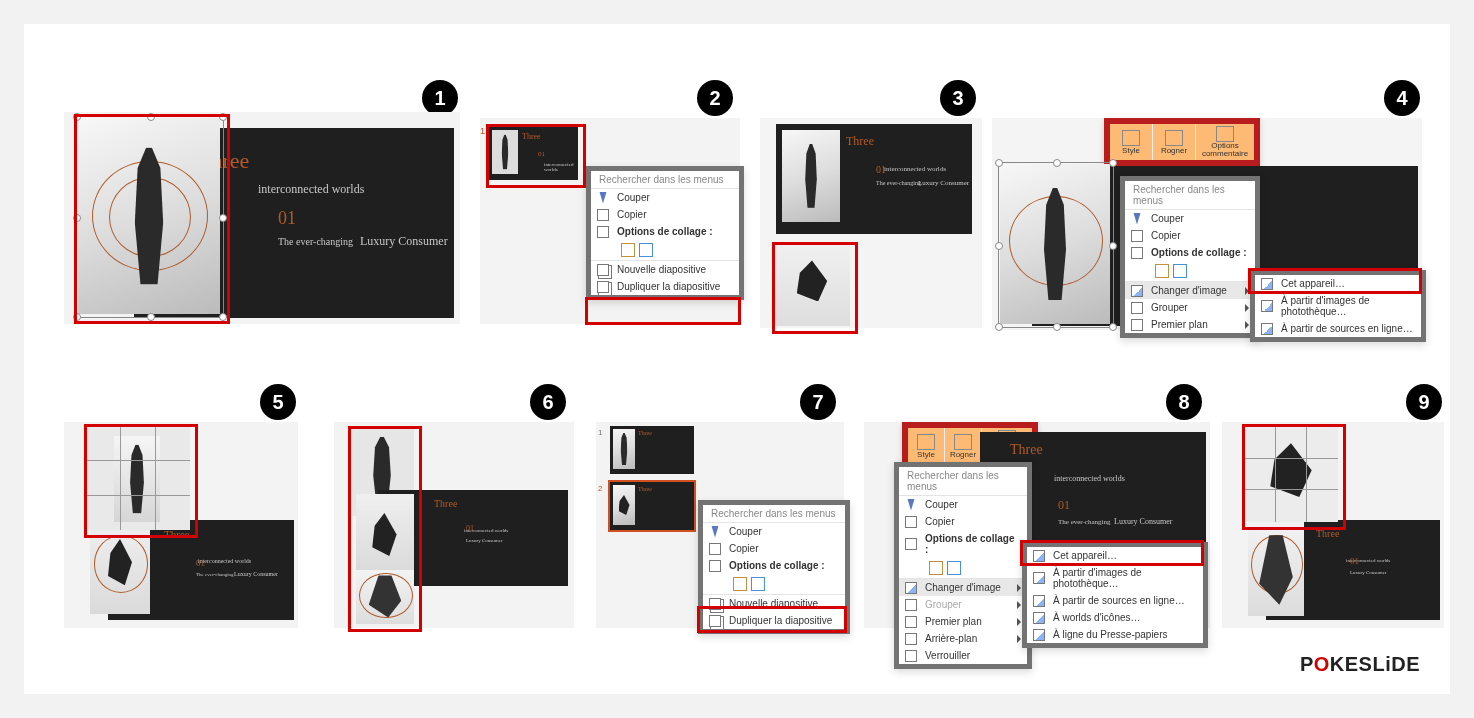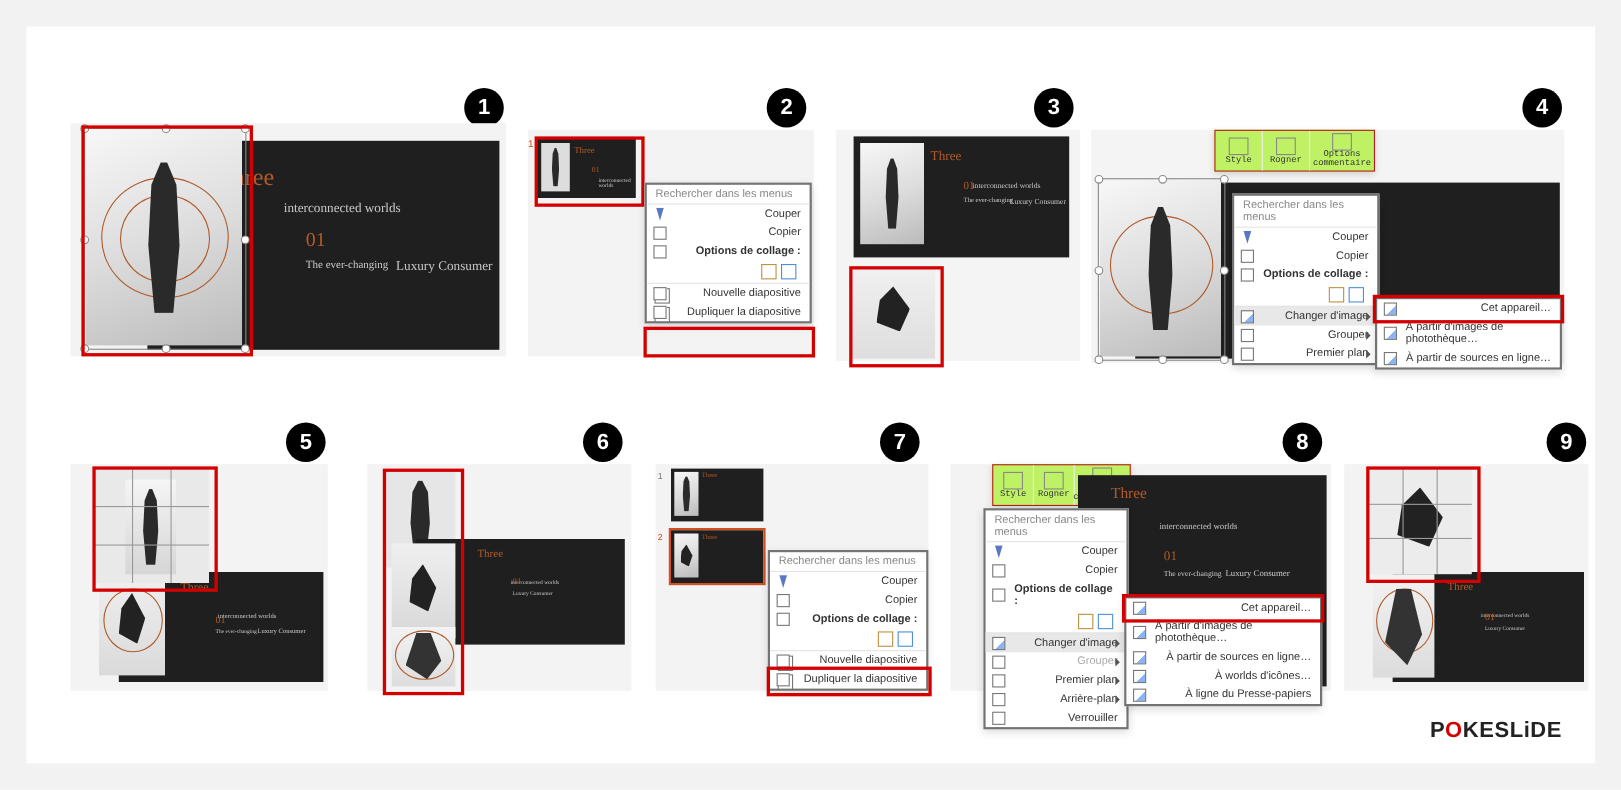--- a/index.html
+++ b/index.html
@@ -14,32 +14,32 @@
   .t-three { color:#b35a27; font-family:Georgia,serif; position:absolute; }
   .t-sub { color:#c7c7c7; font-family:Georgia,serif; position:absolute;margin-top:28px; }
   .t-01 { color:#b35a27; font-family:Georgia,serif; position:absolute; }
   .t-body { color:#c7c7c7; font-family:Georgia,serif; position:absolute; }
   .redbox { position:absolute; border:3px solid #d40000; }
   .sel { position:absolute; border:1px solid #888; }
   .sel .h { position:absolute; width:6px; height:6px; background:#fff; border:1px solid #888; border-radius:50%; }
   .sel .h.tl{left:-4px;top:-4px}.sel .h.tr{right:-4px;top:-4px}.sel .h.bl{left:-4px;bottom:-4px}.sel .h.br{right:-4px;bottom:-4px}
   .sel .h.tm{left:50%;top:-4px;margin-left:-3px}.sel .h.bm{left:50%;bottom:-4px;margin-left:-3px}
   .sel .h.ml{left:-4px;top:50%;margin-top:-3px}.sel .h.mr{right:-4px;top:50%;margin-top:-3px}
-  .menu { position:absolute; background:#fff; border:2px solid #737373; box-shadow:0 3px 8px rgba(0,0,0,0.15); font-size:10px; color:#333; }
+  .menu { position:absolute; background:#fff; border:5px solid #737373; box-shadow:0 3px 8px rgba(0,0,0,0.15); font-size:10px; color:#333; }
   .menu .hdr { padding:3px 8px; color:#888; border-bottom:1px solid #e4e4e4; }
-  .menu .row { padding:3px 8px 3px 26px; position:relative; display:flex; align-items:center;justify-content:flex-end; }
+  .menu .row { padding:3px 8px 3px 26px; position:relative; display:flex; align-items:center; }
   .menu .row.sep { border-top:1px solid #e4e4e4; }
   .menu .row .ic { position:absolute; left:6px; width:12px; height:12px; top:50%; margin-top:-6px; }
   .menu .row .arr { position:absolute; right:6px; top:50%; margin-top:-4px; width:0;height:0;border-top:4px solid transparent;border-bottom:4px solid transparent;border-left:4px solid #555; }
   .ic-cut{background:linear-gradient(#5a78c2,#5a78c2);clip-path:polygon(20% 0,80% 0,50% 100%);}
   .ic-copy{border:1px solid #777;box-sizing:border-box;}
   .ic-pic{border:1px solid #777;box-sizing:border-box;background:linear-gradient(135deg,#fff 60%,#8ab4f8 60%);}
   .ic-dup{border:1px solid #777;box-sizing:border-box;box-shadow:2px 2px 0 #fff,2px 2px 0 1px #777;}
   .sub-ic{display:inline-block;width:14px;height:14px;border:1px solid #c09040;margin-right:4px;box-sizing:border-box;}
-  .mini-toolbar { position:absolute; background:#bef264; border:1px solid #b91c1c; box-shadow:0 2px 6px rgba(0,0,0,0.15); display:flex;font-family:Liberation Mono, monospace; }
+  .mini-toolbar { position:absolute; background:#fdba74; border:6px solid #b91c1c; box-shadow:0 2px 6px rgba(0,0,0,0.15); display:flex; }
   .mini-toolbar .btn { width:42px; height:36px; display:flex; flex-direction:column; align-items:center; justify-content:center; font-size:8px; color:#333; border-right:1px solid #eee; }
   .mini-toolbar .btn:last-child{border-right:none;}
   .mini-toolbar .btn .g { width:16px;height:14px;border:1px solid #888; }
   .logo { position:absolute; right:30px; bottom:18px; font-size:20px; font-weight:700; letter-spacing:0.5px; color:#222; }
   .logo .o { color:#d40000; }
 </style>
 </head>
 <body>
 
 <div class="page">

